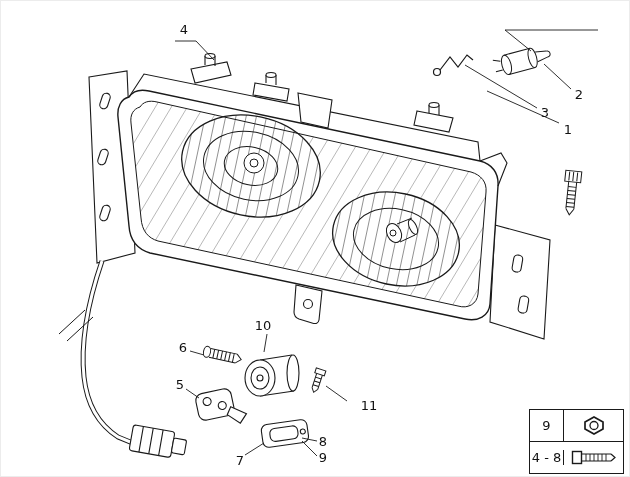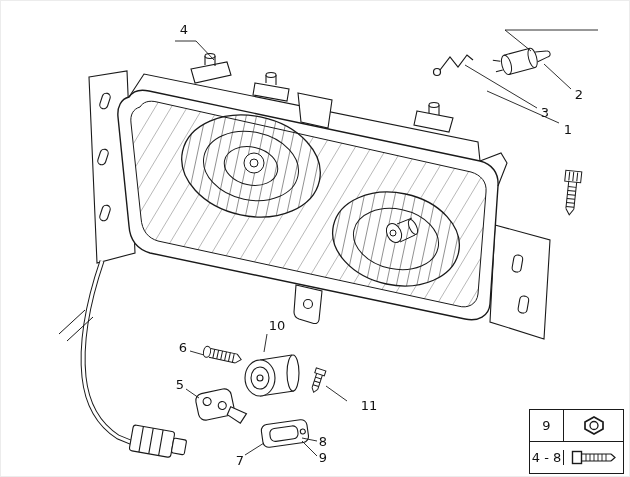--- a/index.html
+++ b/index.html
@@ -210,21 +210,21 @@
 
   <div class="callout" style="left:567px;top:128px">1</div>
   <div class="callout" style="left:578px;top:93px">2</div>
   <div class="callout" style="left:544px;top:111px">3</div>
   <div class="callout" style="left:183px;top:28px">4</div>
   <div class="callout" style="left:179px;top:383px">5</div>
   <div class="callout" style="left:182px;top:346px">6</div>
   <div class="callout" style="left:239px;top:459px">7</div>
   <div class="callout" style="left:322px;top:440px">8</div>
   <div class="callout" style="left:322px;top:456px">9</div>
-  <div class="callout" style="left:276px;top:324px">10</div>
+  <div class="callout" style="left:262px;top:324px">10</div>
   <div class="callout" style="left:368px;top:404px">11</div>
 
   <div class="legend">
     <div class="legend-row">
       <div class="legend-cell legend-label">9</div>
       <div class="legend-cell legend-icon">
         <svg width="26" height="21" viewBox="0 0 26 21">
           <polygon points="13,2 22,7 22,14 13,19 4,14 4,7" fill="none" stroke="#1a1a1a" stroke-width="1.7"></polygon>
           <circle cx="13" cy="10.5" r="4" fill="none" stroke="#1a1a1a" stroke-width="1.3"></circle>
         </svg>

